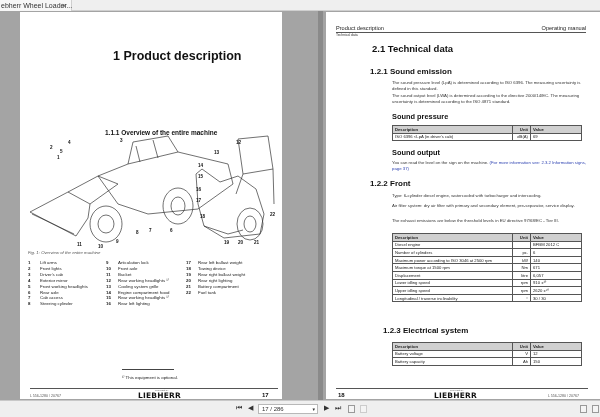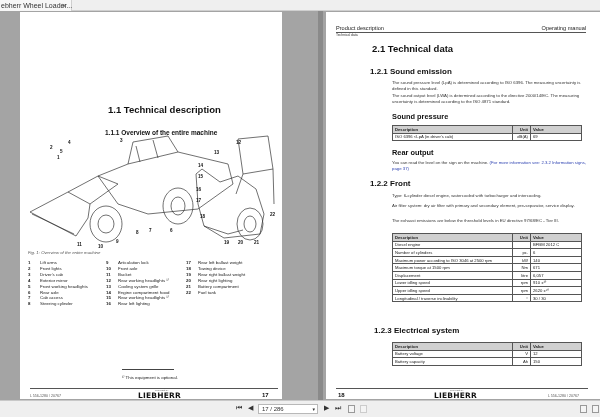--- a/index.html
+++ b/index.html
@@ -60,21 +60,21 @@
   <div class="tab">
     <span>ebherr Wheel Loader...</span>
     <span class="close">×</span>
   </div>
 </div>
 
 <div class="viewer">
   <div class="left-gray"></div>
 
   <div class="page page-left">
-    <div class="h2" style="left:88px; top:92px;">1.1  Technical description</div>
+    <div class="h1" style="left:93px; top:37px;">1  Product description</div>
     <div class="h3" style="left:85px; top:117px;">1.1.1   Overview of the entire machine</div>
 
     <svg class="fig" viewBox="0 0 250 115">
       <g fill="none" stroke="#333" stroke-width="0.7">
 
         <path d="M2 78 L40 58 L62 70 L60 84 L48 102 Z"></path>
         <path d="M4 80 L46 100"></path>
 
         <path d="M40 58 L70 42 L90 50 L62 70"></path>
 
@@ -251,21 +251,21 @@
         <th>Value</th>
       </tr>
       <tr>
         <td>ISO 6396 &lt;LpA (in driver's cab)</td>
         <td class="u">dB(A)</td>
         <td>69</td>
       </tr>
     </tbody>
       </table>
 
-    <div class="h3b" style="left:66px; top:136px; font-size:7.4px;">Rear output</div>
+    <div class="h3b" style="left:66px; top:136px; font-size:7.4px;">Sound output</div>
     <div class="para" style="left:66px; top:148px; width:200px;">
       <span>You can read the level on the sign on the machine.</span>
       <span class="link">(For more information see: 2.3.2 Information signs, page 37)</span>
     </div>
 
     <div class="h3b" style="left:44px; top:167px;">1.2.2   Front</div>
     <div class="para" style="left:66px; top:181px; width:200px;">Type: 6-cylinder diesel engine, watercooled with turbocharger and intercooling.</div>
     <div class="para" style="left:66px; top:191px; width:200px;">Air filter system: dry air filter with primary and secondary element, pre-separator, service display.</div>
     <div class="para" style="left:66px; top:206px; width:200px;">The exhaust emissions are below the threshold levels in EU directive 97/68/EC - Tier III.</div>
 
@@ -312,21 +312,21 @@
             <td>2620 ±⁵⁰</td>
           </tr>
       <tr>
             <td>Longitudinal / traverse inclinability</td>
             <td class="u">°</td>
             <td>30 / 30</td>
           </tr>
     </tbody>
       </table>
 
-    <div class="h3b" style="left:48px; top:314px;text-align:right;">1.2.3   Electrical system</div>
+    <div class="h3b" style="left:57px; top:314px;text-align:right;">1.2.3   Electrical system</div>
     <table class="tbl" style="left:66px; top:330px; width:190px;">
       <tbody>
           <tr>
         <th style="width:120px">Description</th>
         <th class="u" style="width:18px">Unit</th>
         <th>Value</th>
       </tr>
       <tr>
             <td>Battery voltage</td>
             <td class="u">V</td>

